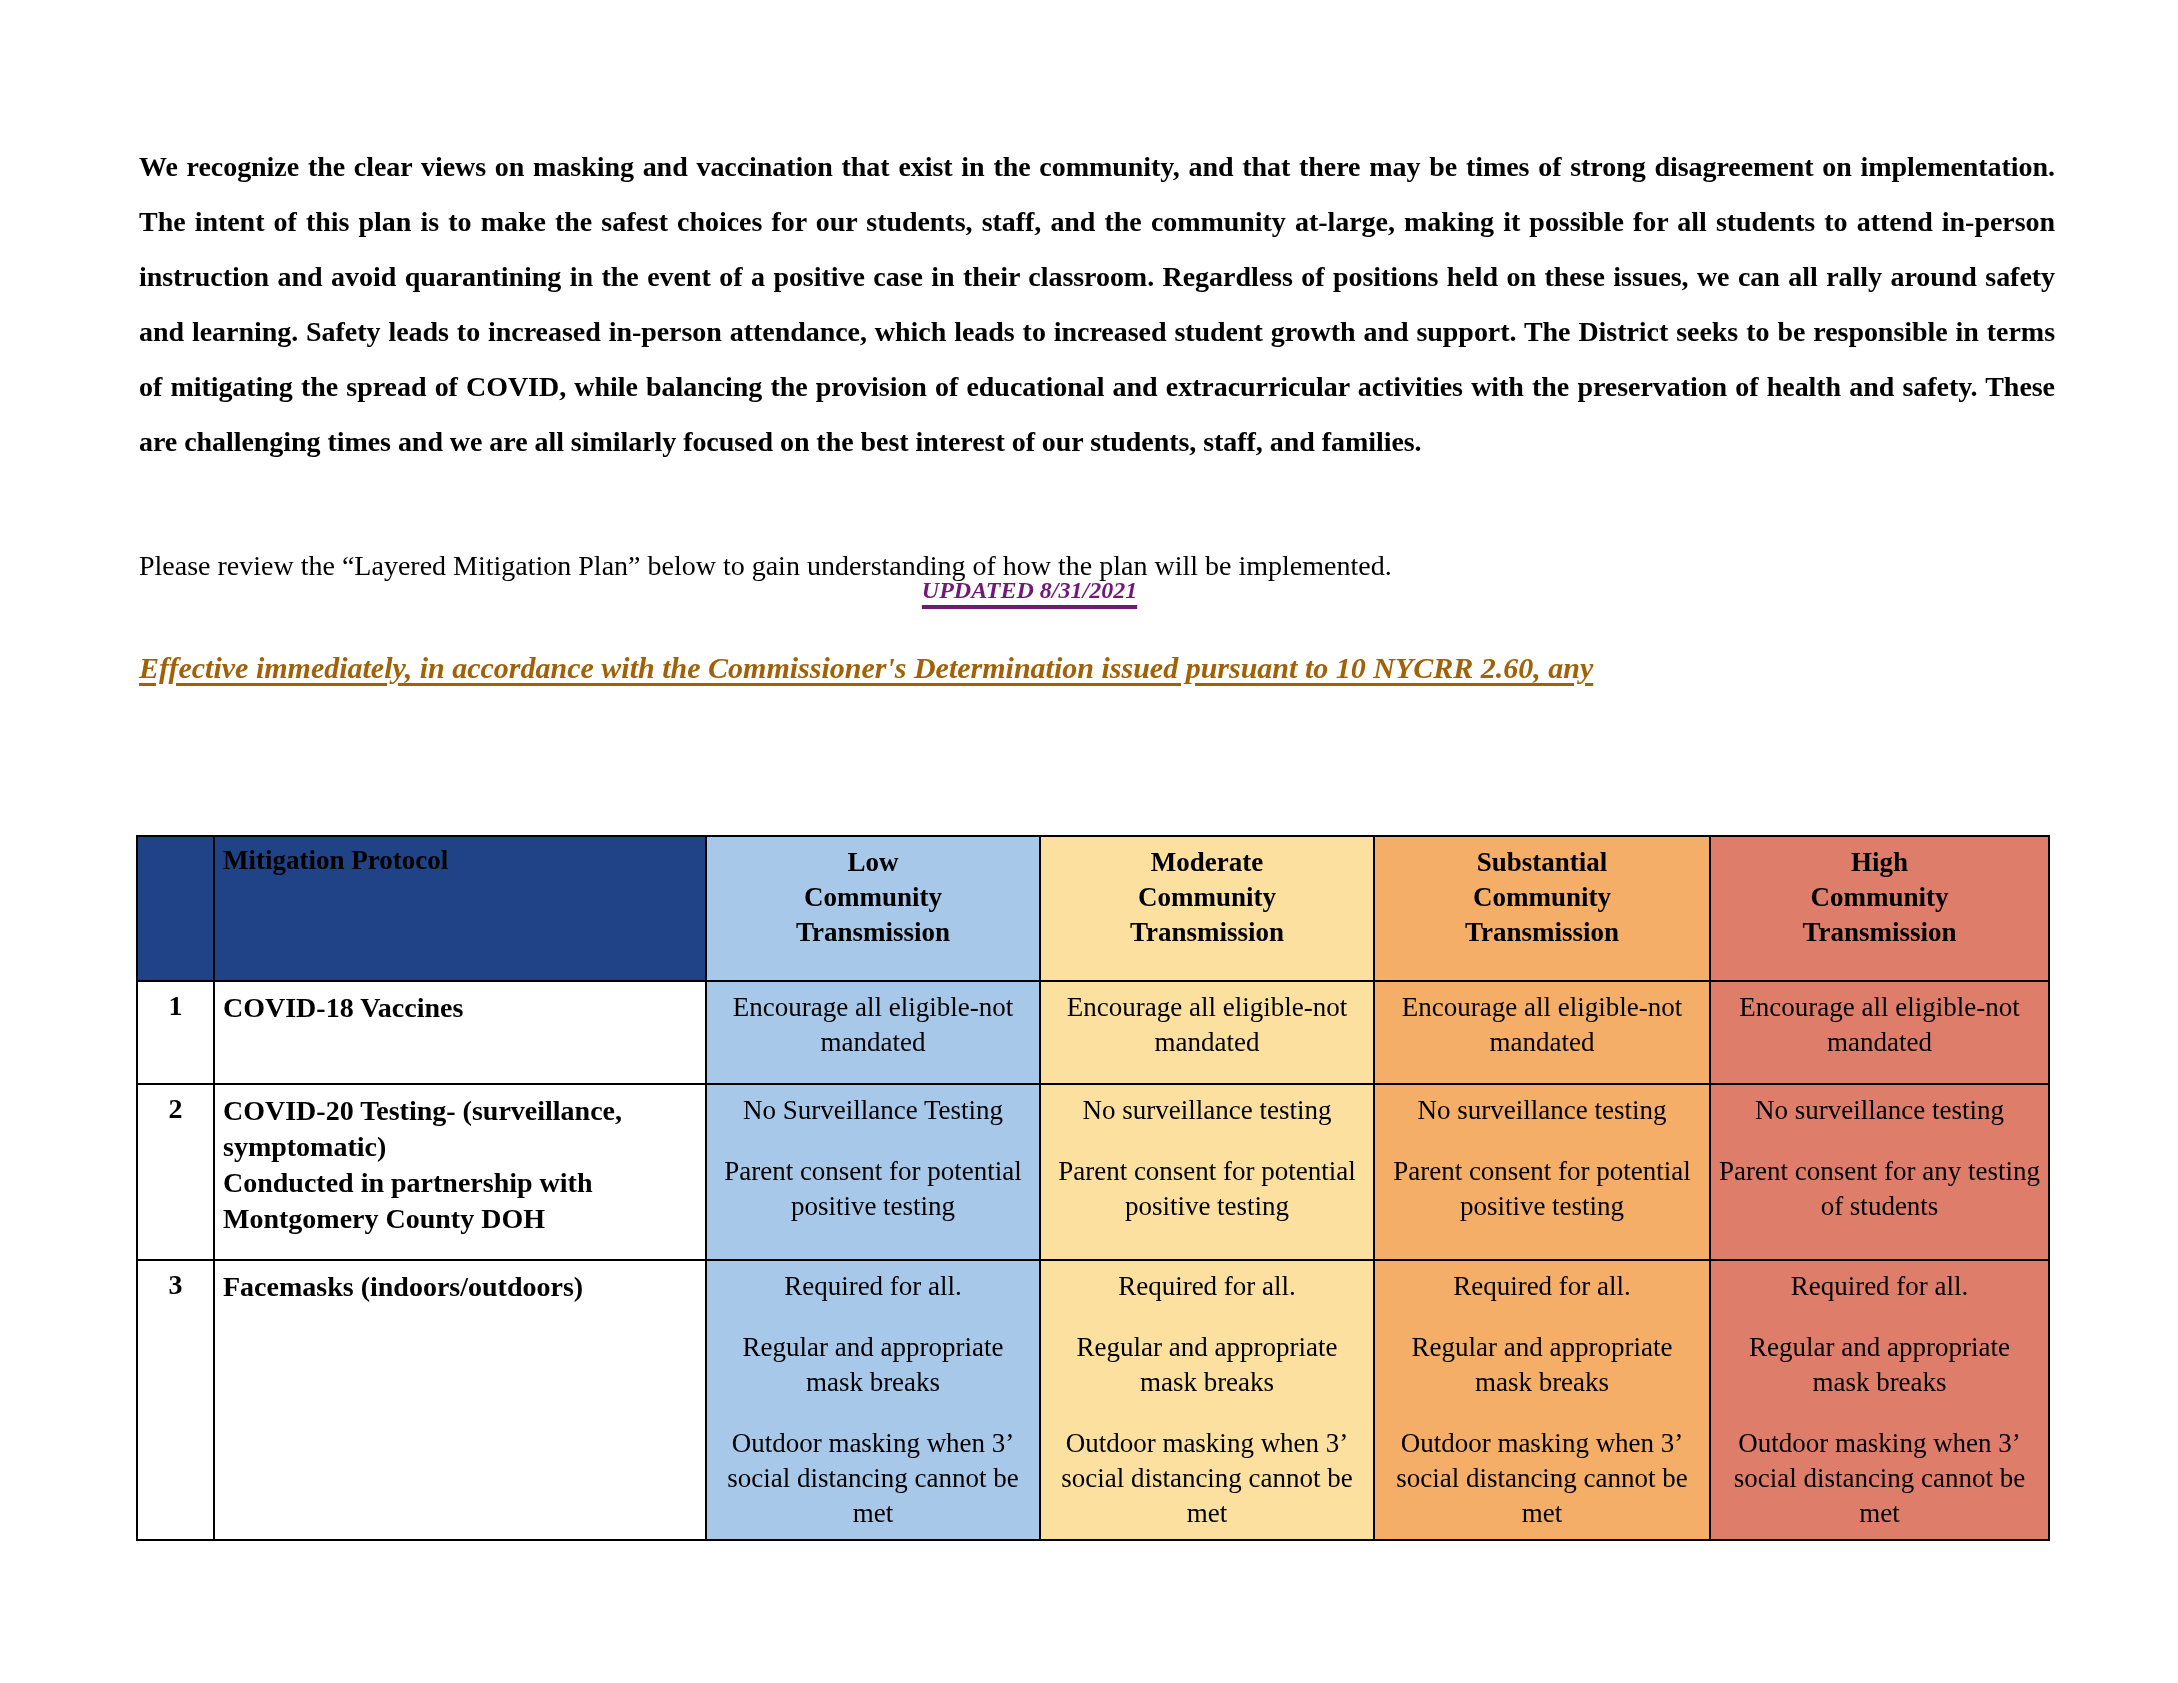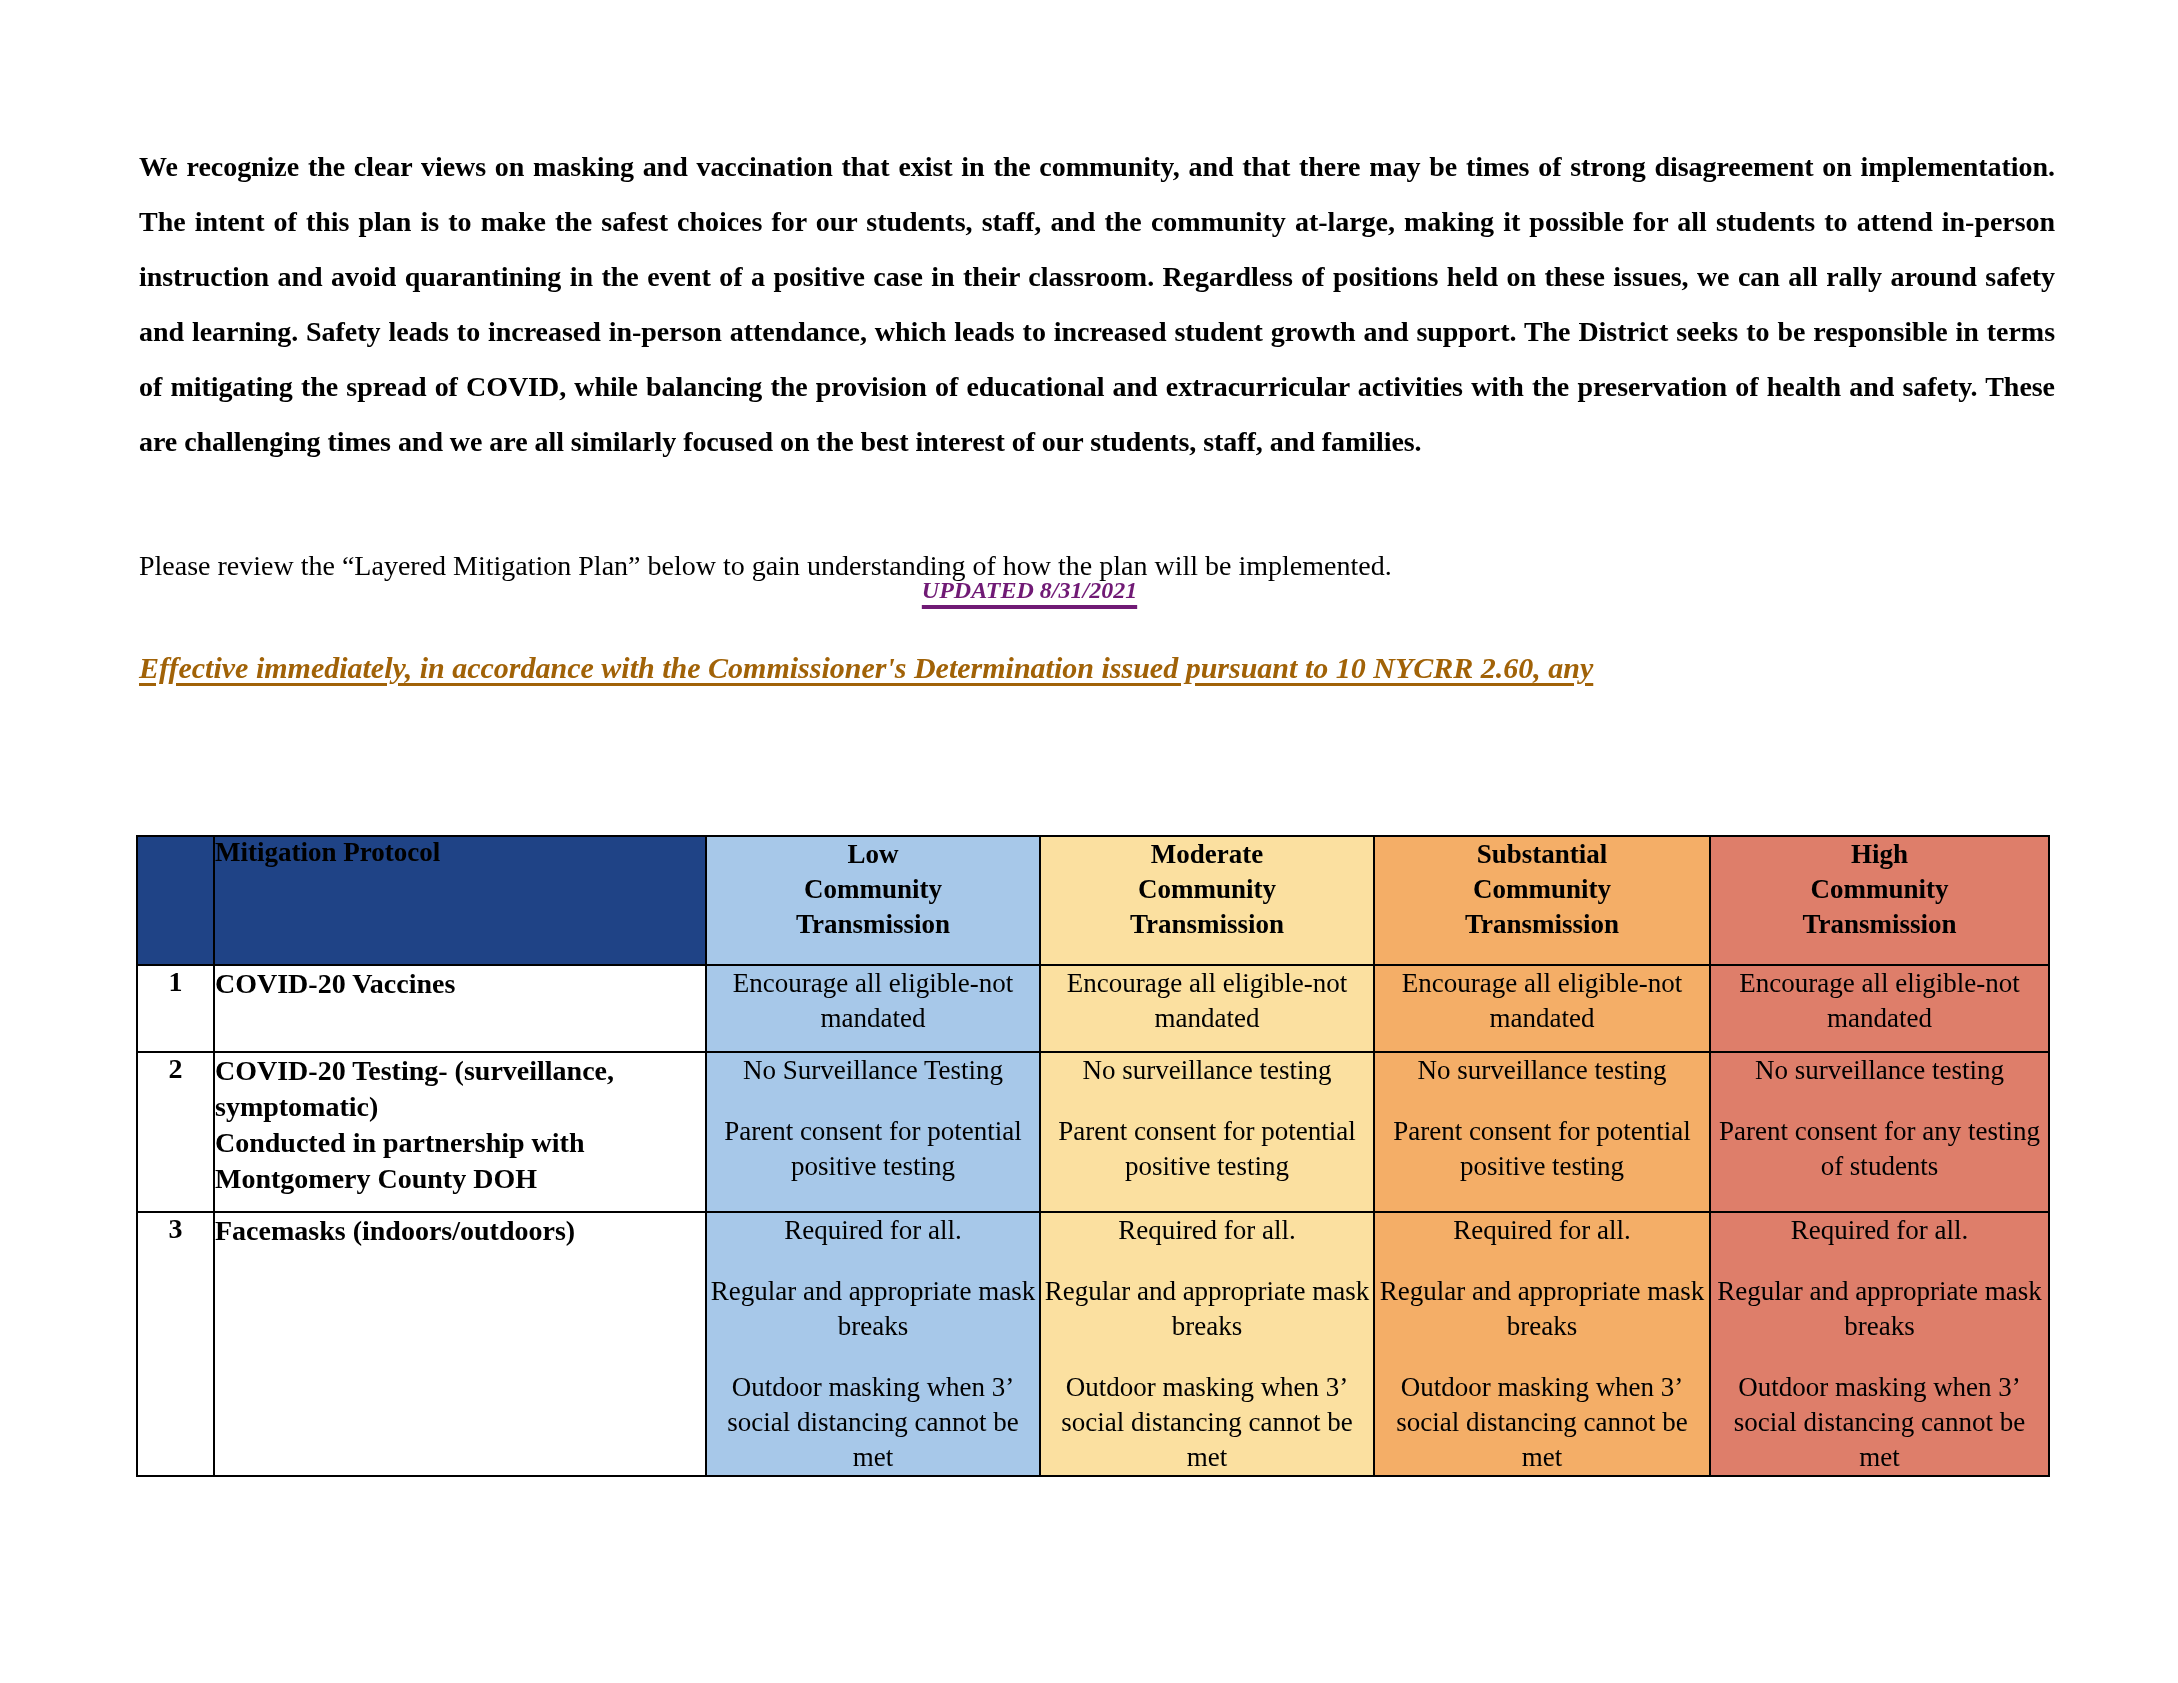--- a/index.html
+++ b/index.html
@@ -92,21 +92,21 @@
     top: 835px;
     width: 1911px;
   }
   table.mit-table {
     border-collapse: collapse;
     width: 1911px;
     table-layout: fixed;
   }
   table.mit-table td, table.mit-table th {
     border: 2.5px solid #000000;
-    padding: 0;
+    padding: 8px;
     vertical-align: top;
   }
   
   col.c-num      { width: 77px;  }
   col.c-proto    { width: 492px; }
   col.c-low      { width: 334px; }
   col.c-mod      { width: 334px; }
   col.c-sub      { width: 336px; }
   col.c-high     { width: 339px; }
 
@@ -227,21 +227,21 @@
             <span class="hl">Community</span>
             <span class="hl">Transmission</span>
           </th>
         </tr>
       </thead>
       <tbody>
 
         <tr class="r1">
           <td class="num-cell">1</td>
           <td class="proto-cell">
-            <span class="pl">COVID-20 Vaccines</span>
+            <span class="pl">COVID-18 Vaccines</span>
           </td>
           <td class="val-cell bg-low">
             <span class="vp">Encourage all eligible-not mandated</span>
           </td>
           <td class="val-cell bg-mod">
             <span class="vp">Encourage all eligible-not mandated</span>
           </td>
           <td class="val-cell bg-sub">
             <span class="vp">Encourage all eligible-not mandated</span>
           </td>

